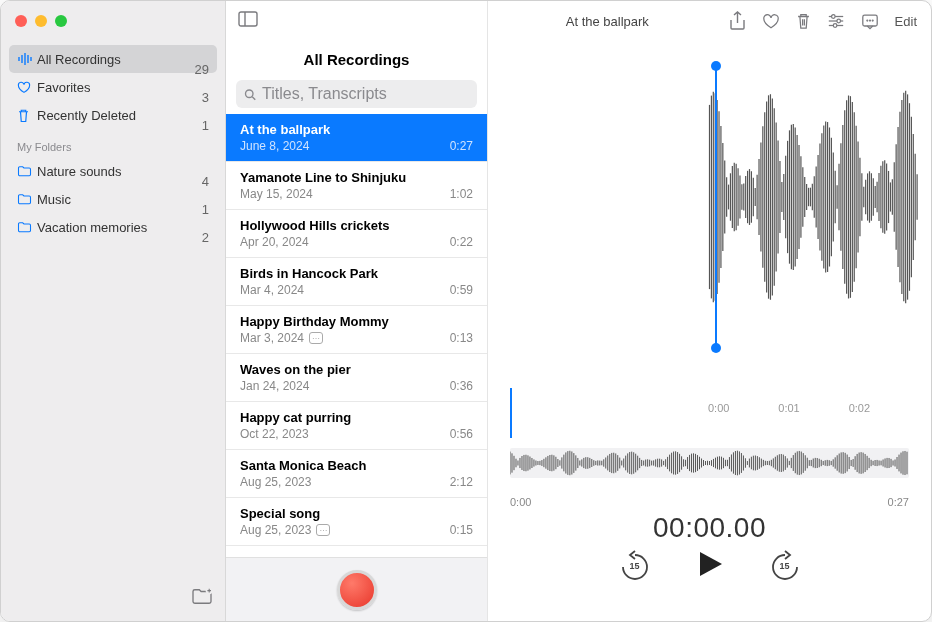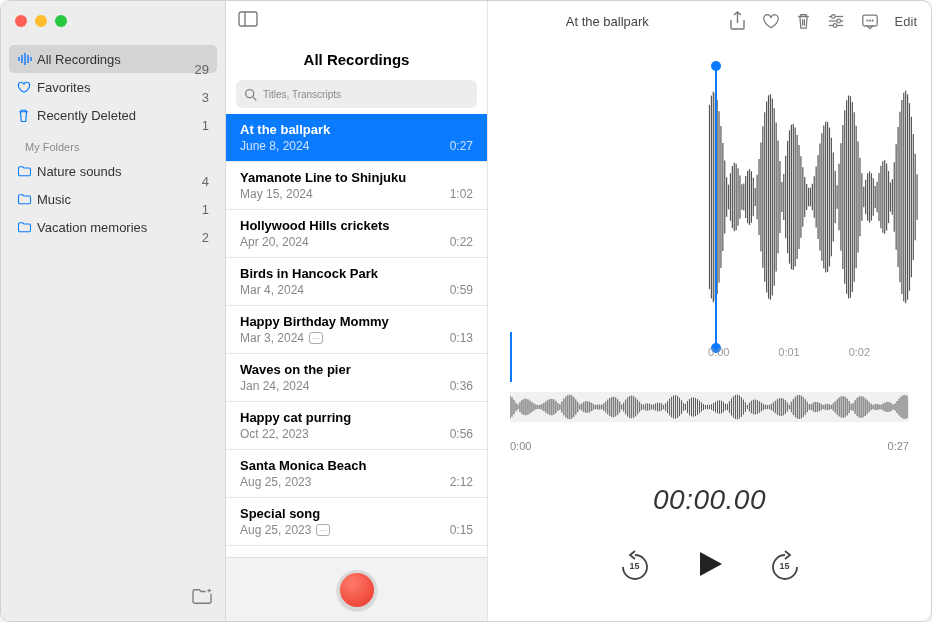--- a/index.html
+++ b/index.html
@@ -27,21 +27,21 @@
     .sb-items { padding: 0 8px; flex: 1; }
     .sb-item {
       display: flex; align-items: center; height: 28px;
       padding: 0 8px; border-radius: 5px; font-size: 13px;
       color: #333; cursor: default;
     }
     .sb-item.selected { background: #d4d4d6; }
     .sb-item .icon { width: 20px; display: inline-flex; align-items: center; color: #0a7aff; }
     .sb-item .label { flex: 1; }
     .sb-item .count { color: #666; font-size: 13px; margin-top: 20px; }
-    .sb-header { font-size: 11px; color: #8a8a8e; padding: 12px 8px 4px 8px; font-weight: 500; margin-left: 8px; }
+    .sb-header { font-size: 11px; color: #8a8a8e; padding: 12px 8px 4px 8px; font-weight: 500; }
     
     .sb-footer { display: flex; justify-content: flex-end; padding: 12px; }
     .folder-add-icon { color: #7b7b7e; }
     
     
     .rec-column {
       width: 262px; background: #fff;
       display: flex; flex-direction: column;
       border-right: 1px solid #e5e5e5;
     }
@@ -49,21 +49,21 @@
     .rec-toolbar .sb-toggle { color: #7a7a7e; }
     
     .rec-title-header { text-align: center; font-size: 15px; font-weight: 700; padding: 10px 0 12px; }
     
     .search {
       margin: 0 10px 6px; height: 28px; background: #ededee;
       border-radius: 6px; display: flex; align-items: center;
       padding: 0 8px; gap: 6px;
     }
     .search svg { color: #8a8a8e; }
-    .search input { border: none; background: transparent; outline: none; font-size: 10px; flex: 1; color: #333; }
+    .search input { border: none; background: transparent; outline: none; font-size: 16px; flex: 1; color: #333; }
     .search input::placeholder { color: #8a8a8e; }
     
     .rec-list { flex: 1; overflow-y: auto; }
     .rec-item { padding: 8px 14px; border-bottom: 1px solid #e8e8e8; cursor: default; }
     .rec-item .rtitle { font-size: 13px; font-weight: 600; color: #000; }
     .rec-item .rmeta { display: flex; justify-content: space-between; font-size: 12px; color: #888; margin-top: 2px; align-items: center; }
     .rec-item .rmeta-left { display: flex; align-items: center; gap: 5px; }
     .rec-item.selected { background: #0a7aff; }
     .rec-item.selected .rtitle { color: #fff; }
     .rec-item.selected .rmeta { color: #cfe3ff; }
@@ -104,21 +104,21 @@
     
     .scrub-area { padding: 14px 22px 0; }
     .scrub-svg { width: 100%; height: 50px; }
     .scrub-times { display: flex; justify-content: space-between; font-size: 11px; color: #888; margin-top: 4px; }
     .scrub-head { position: relative; }
     .scrub-head::before {
       content: ""; position: absolute; left: 0; top: -50px; width: 1.5px; height: 50px;
       background: #0a7aff;
     }
     
-    .big-timer { text-align: center; font-size: 28px; font-weight: 400; color: #333; font-variant-numeric: tabular-nums; margin: 32px 0; letter-spacing: 0.5px; font-style: italic; }
+    .big-timer { text-align: center; font-size: 28px; font-weight: 400; color: #333; font-variant-numeric: tabular-nums; margin: 4px 0; letter-spacing: 0.5px; }
     
     .controls {
       display: flex; align-items: center; justify-content: center;
       gap: 42px; padding-bottom: 37px;
     }
     .controls .skip { width: 34px; height: 34px; position: relative; color: #444; }
     .controls .skip svg { width: 100%; height: 100%; }
     .controls .skip .num { position: absolute; inset: 0; display: flex; align-items: center; justify-content: center; font-size: 9px; font-weight: 600; }
     .controls .play svg { width: 32px; height: 32px; color: #222; }
   </style>

